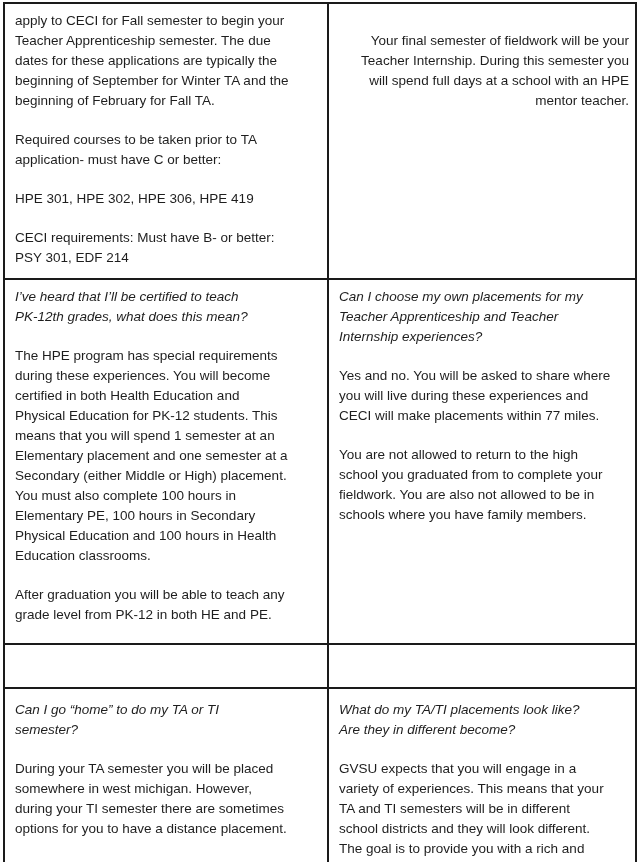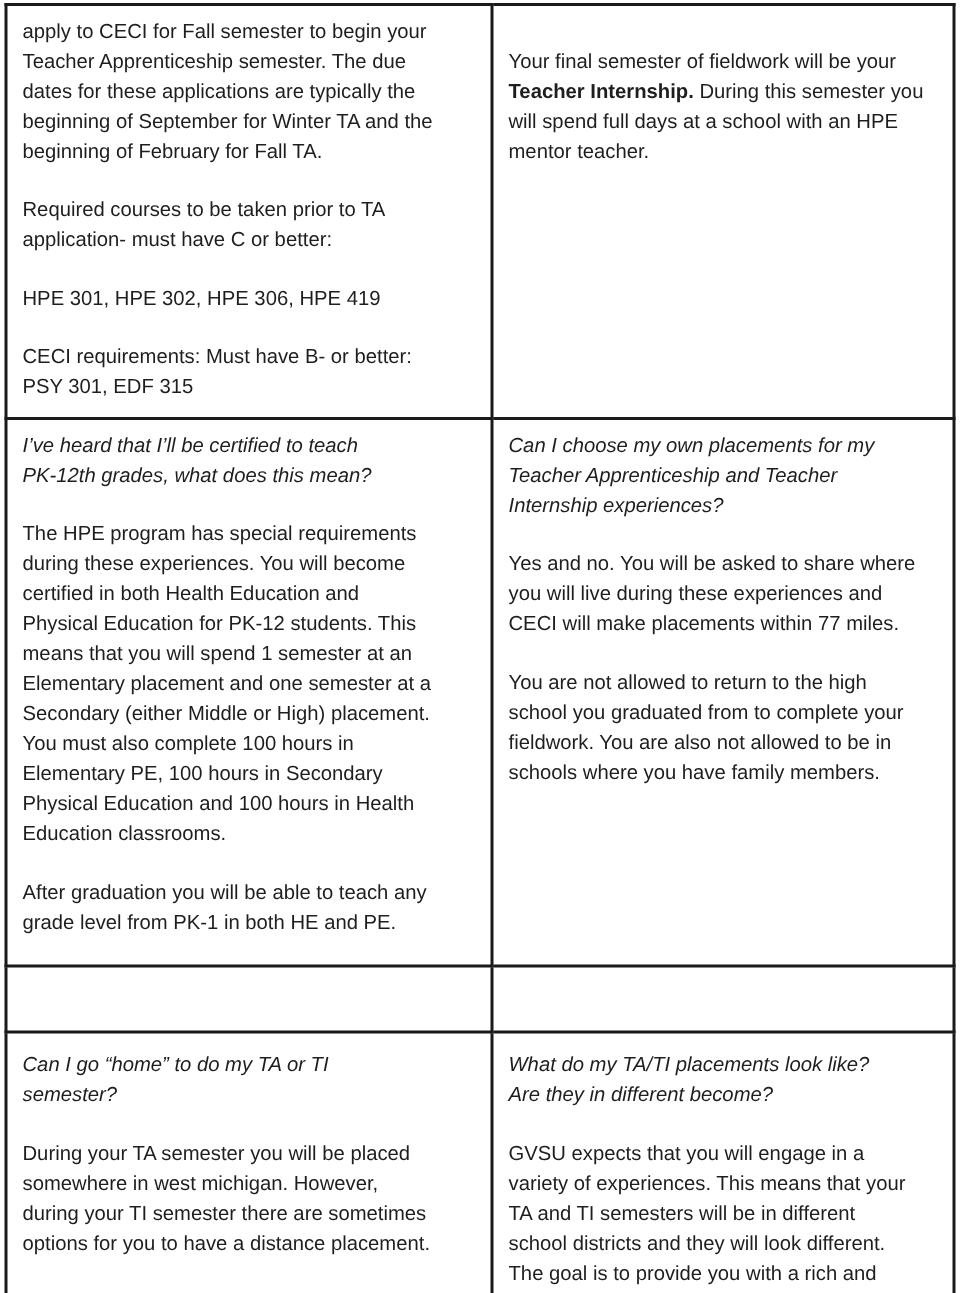--- a/index.html
+++ b/index.html
@@ -39,41 +39,41 @@
   tr.r1 td { height: 276px; }
   tr.r2 td { height: 365px; }
   tr.r3 td { height: 44px; padding: 0; }
   tr.r4 td { height: 164px; padding-top: 11px; }
   p.para {
     margin: 0 0 19px 0;
     white-space: pre-line;
   }
   p.para:last-child { margin-bottom: 0; }
   p.question { font-style: italic; }
-  p.first-gap { margin-top: 20px; }
-  span.bold { font-weight: bold; }
+  p.first-gap { margin-top: 20px; text-align: right; }
+  span.bold { font-weight: normal; }
 </style>
 </head>
 <body>
 
 <div class="page">
   <table class="faq">
     <tbody>
         <tr class="r1">
       <td class="col-left">
         <p class="para">apply to CECI for Fall semester to begin your
 Teacher Apprenticeship semester. The due
 dates for these applications are typically the
 beginning of September for Winter TA and the
 beginning of February for Fall TA.</p>
         <p class="para">Required courses to be taken prior to TA
 application- must have C or better:</p>
         <p class="para">HPE 301, HPE 302, HPE 306, HPE 419</p>
         <p class="para">CECI requirements: Must have B- or better:
-PSY 301, EDF 315</p>
+PSY 301, EDF 214</p>
       </td>
       <td class="col-right">
         <p class="para first-gap"><span>Your final semester of fieldwork will be your
 </span><span class="bold">Teacher Internship.</span><span> During this semester you
 will spend full days at a school with an HPE
 mentor teacher.</span></p>
       </td>
     </tr>
     <tr class="r2">
       <td class="col-left">
@@ -84,21 +84,21 @@
 certified in both Health Education and
 Physical Education for PK-12 students. This
 means that you will spend 1 semester at an
 Elementary placement and one semester at a
 Secondary (either Middle or High) placement.
 You must also complete 100 hours in
 Elementary PE, 100 hours in Secondary
 Physical Education and 100 hours in Health
 Education classrooms.</p>
         <p class="para">After graduation you will be able to teach any
-grade level from PK-1 in both HE and PE.</p>
+grade level from PK-12 in both HE and PE.</p>
       </td>
       <td class="col-right">
         <p class="para question">Can I choose my own placements for my
 Teacher Apprenticeship and Teacher
 Internship experiences?</p>
         <p class="para">Yes and no. You will be asked to share where
 you will live during these experiences and
 CECI will make placements within 77 miles.</p>
         <p class="para">You are not allowed to return to the high
 school you graduated from to complete your

